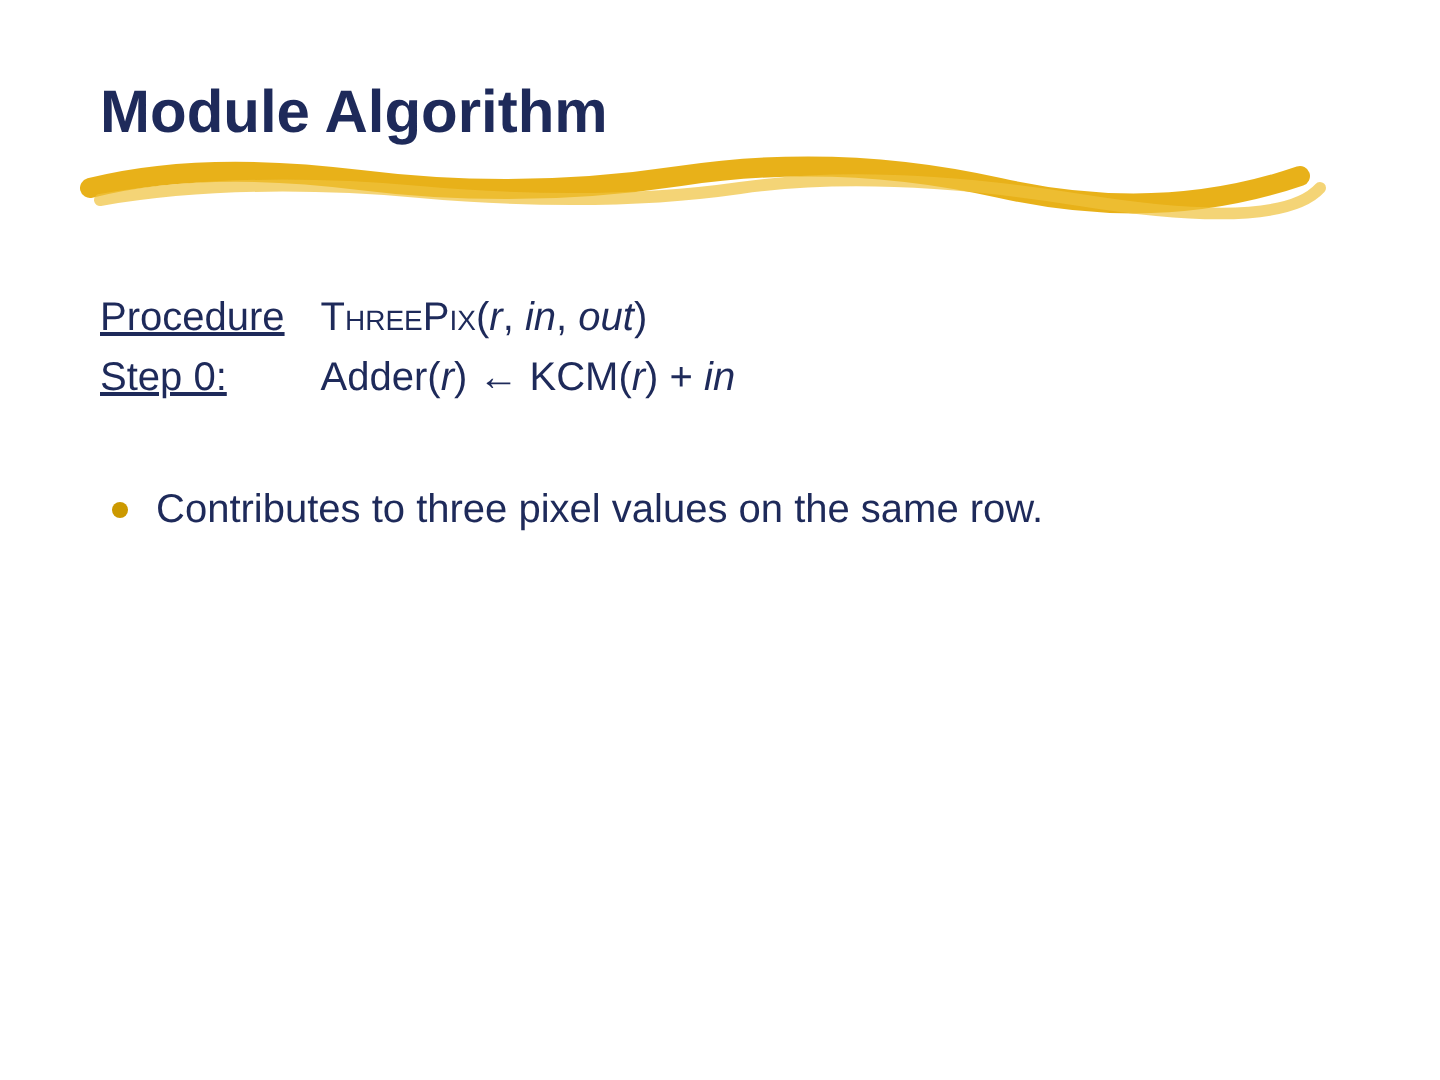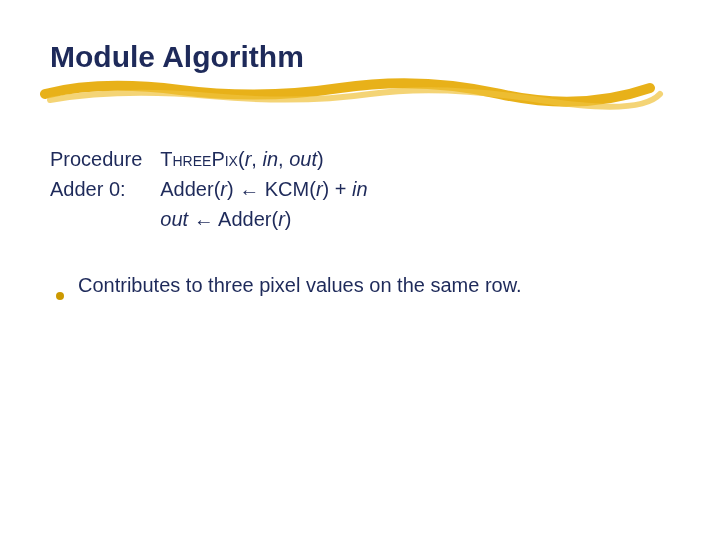--- a/index.html
+++ b/index.html
@@ -44,29 +44,30 @@
   .proc-table {
     border-collapse: collapse;
   }
   .proc-table td {
     padding: 0;
     vertical-align: top;
     white-space: nowrap;
   }
   .col-label {
     padding-right: 18px !important;
+    text-decoration: underline;
   }
   .sc {
     font-variant: small-caps;
     margin-top: 16px;
   }
   .ital { font-style: italic; }
   .bullet-row {
     display: flex;
-    align-items: flex-end;
+    align-items: flex-start;
     margin-top: 36px;
     padding-left: 6px;
   }
   .bullet-dot {
     width: 8px;
     height: 8px;
     background: #cc9900;
     border-radius: 50%;
     margin-top: 11px;
     margin-right: 14px;
@@ -98,34 +99,28 @@
     <table class="proc-table">
       <tbody>
           <tr>
         <td class="col-label">Procedure</td>
         <td>
           <span class="sc">ThreePix</span><span>(</span><span class="ital">r</span><span>, </span><span class="ital">in</span><span>, </span><span class="ital">out</span><span>)</span>
         </td>
       </tr>
 
       <tr>
-        <td class="col-label">Adder 0:</td>
+        <td class="col-label">Step 0:</td>
         <td>
           <span>Adder(</span><span class="ital">r</span><span>) </span><span>←</span><span> KCM(</span><span class="ital">r</span><span>) + </span><span class="ital">in</span><span></span>
         </td>
       </tr>
 
 
 
-      <tr>
-        <td class="col-label"></td>
-        <td>
-          <span class="ital">out</span><span> ← </span><span>Adder(</span><span class="ital">r</span><span>)</span>
-        </td>
-      </tr>
     </tbody>
       </table>
 
     <div class="bullet-row">
       <div class="bullet-dot"></div>
       <div class="bullet-text">Contributes to three pixel values on the same row.</div>
     </div>
 
   </div>
 </div>

